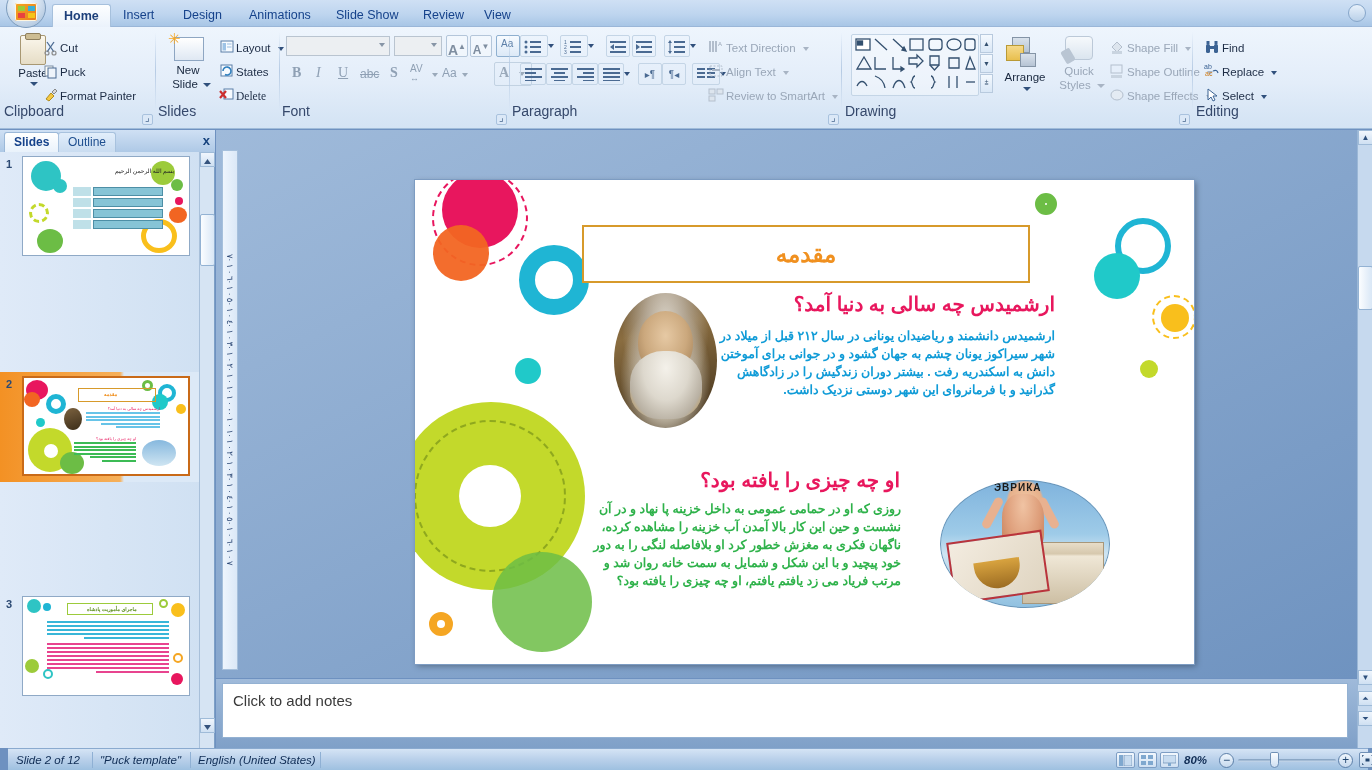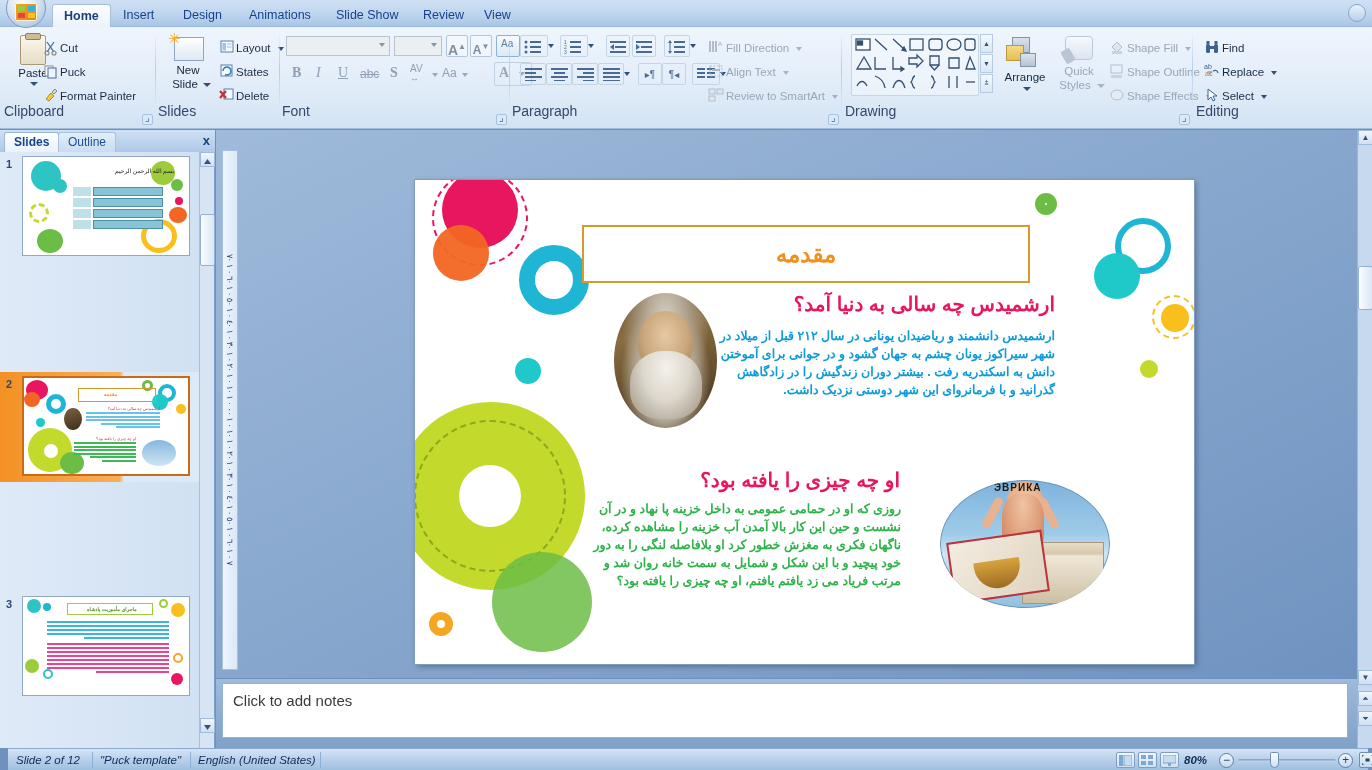--- a/index.html
+++ b/index.html
@@ -372,21 +372,21 @@
     <div class="rbtn" style="left:78px;top:36px;">
       <span class="ico" style="left:-17px;top:-2px;">
         <svg width="16" height="16" viewBox="0 0 16 16">
             <rect x="2" y="2" width="11" height="11" fill="#f7fbff" stroke="#5b7fa8"></rect>
             <path d="M4 8 a4 4 0 1 1 2 3.5" fill="none" stroke="#2f7fbe" stroke-width="1.6"></path>
           </svg>
       </span>
       <span>States</span>
     </div>
 
-    <div class="rbtn" style="left:78px;top:60px;">
+    <div class="rbtn" style="left:78px;top:60px;font-family:Liberation Serif, serif;">
       <span class="ico" style="left:-17px;top:-2px;">
         <svg width="16" height="16" viewBox="0 0 16 16">
             <rect x="5" y="2" width="9" height="10" fill="#f7fbff" stroke="#5b7fa8"></rect>
             <path d="M1 4 L7 11 M7 4 L1 11" stroke="#cc2f2f" stroke-width="2.2"></path>
           </svg>
       </span>
       <span>Delete</span>
     </div>
 
     <div class="glabel">Slides</div>
@@ -555,21 +555,21 @@
       <span class="ico" style="left:-18px;top:-2px;">
         <svg width="16" height="16" viewBox="0 0 16 16">
             <g stroke="#9aa7b8" stroke-width="1.4">
               <path d="M2 2 L2 13"></path>
               <path d="M5 2 L5 13"></path>
               <path d="M8 2 L8 13"></path>
             </g>
             <text x="10" y="7" font-size="6" fill="#9aa7b8">A</text>
           </svg>
       </span>
-      <span>Fill Direction</span>
+      <span>Text Direction</span>
       <span style="display:inline-block;margin-left:4px;border-left:3px solid transparent;border-right:3px solid transparent;border-top:4px solid #a8b4c4;vertical-align:middle;"></span>
     </div>
     <div class="rbtn dim" style="left:214px;top:36px;">
       <span class="ico" style="left:-18px;top:-2px;">
         <svg width="16" height="16" viewBox="0 0 16 16">
             <rect x="2" y="3" width="12" height="10" fill="none" stroke="#b4bfcd" stroke-dasharray="2 1.5"></rect>
             <rect x="4" y="6" width="8" height="2" fill="#a8b4c4"></rect>
           </svg>
       </span>
       <span>Align Text</span>

